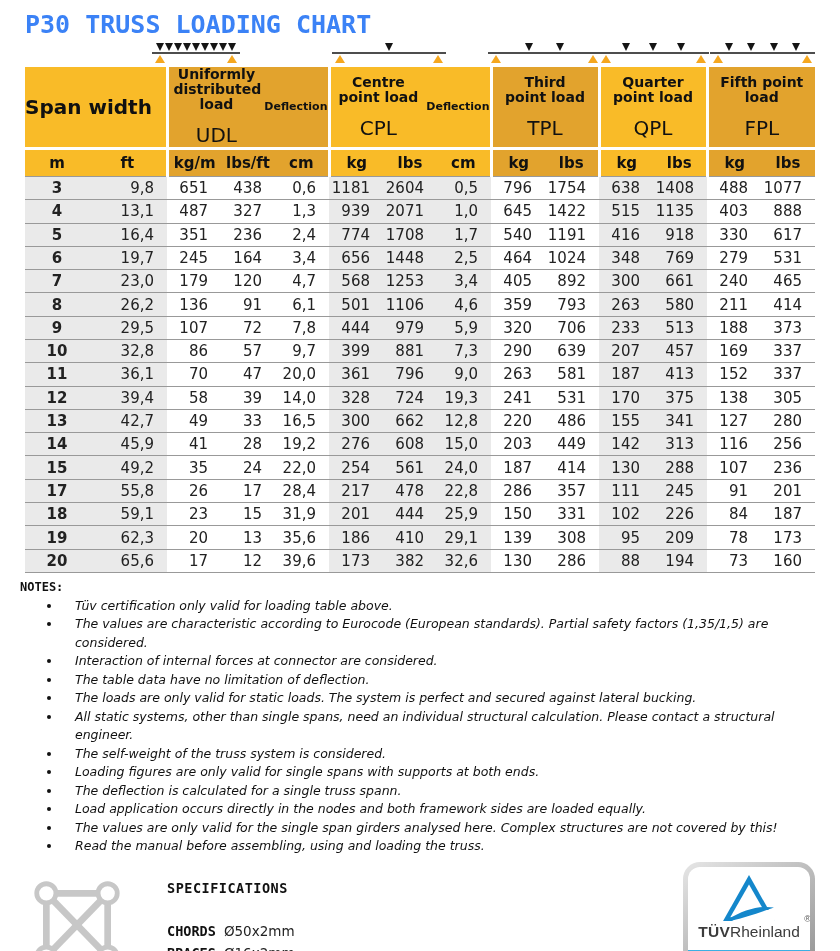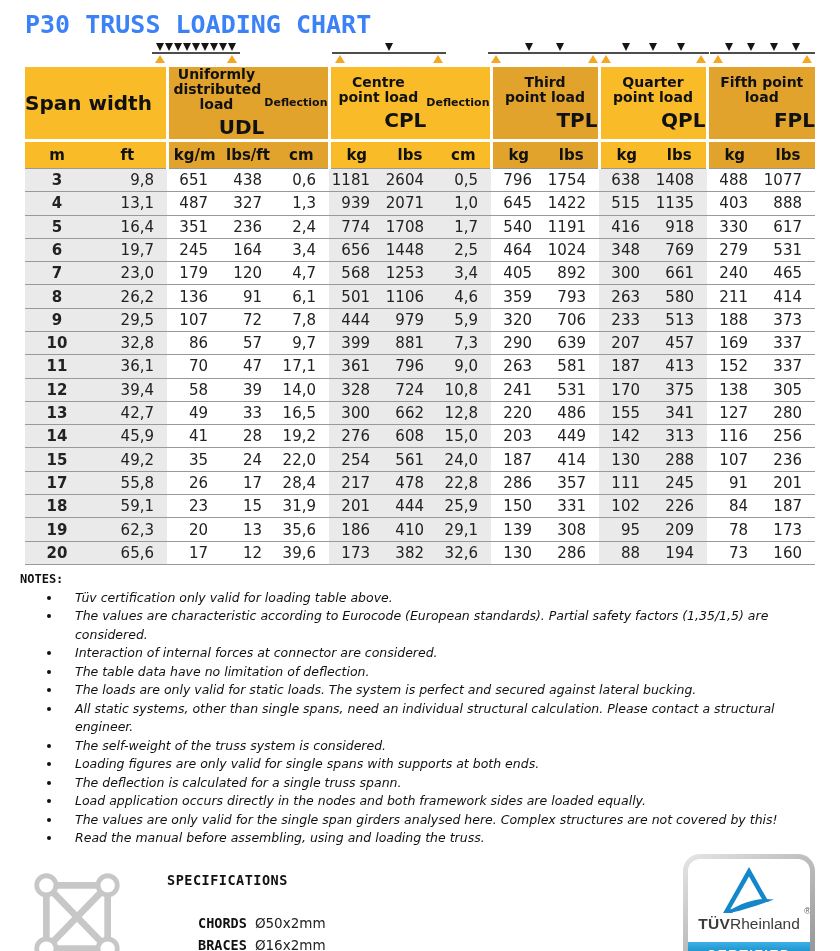--- a/index.html
+++ b/index.html
@@ -29,42 +29,42 @@
   thead th{padding:0;font-weight:bold;color:#111;}
   #group-row th{height:46px;vertical-align:middle;border-bottom:3px solid #fff;}
   th.bright{background:var(--accent_bright);}
   th.dark{background:var(--accent_dark);}
   .gsep{border-left:3px solid #fff;}
   .span-label{font-size:20px;font-weight:bold;text-align:left;}
   .gwrap{display:flex;width:100%;align-items:center;}
   .gtitle{flex:2;display:flex;flex-direction:column;justify-content:center;line-height:1.08;}
   .gtitle.full{flex:1;}
   .gsmall{font-size:14px;font-weight:600;width:86px;margin:0 auto;text-align:center;}
-  .gabbr{font-size:20px;font-weight:bold;margin-top:5px;text-align:right;}
+  .gabbr{font-size:20px;font-weight:normal;margin-top:13px;text-align:center;}
   .gdefl{flex:1;font-size:11px;font-weight:bold;text-align:center;}
   #unit-row th{height:26px;font-size:15px;}
   tbody td{height:22.3px;font-size:15px;text-align:right;padding:0 13px 0 0;border-bottom:1px solid #999;color:#222;}
   tbody tr:first-child td{border-top:1px solid #999;}
   td.col-m{text-align:center;font-weight:bold;padding-right:0;}
   td.band-gray{background:var(--band_gray);}
   td.band-white{background:#fff;}
 
   
   .notes{margin-top:7px;margin-left:-5px;}
   .notes-heading{font-family:"DejaVu Sans Mono",monospace;font-weight:bold;font-size:12px;color:#111;}
   .notes ul{margin:3px 0 0 0;padding-left:42px;}
   .notes li{font-size:12.5px;line-height:18.5px;padding-left:13px;color:#111;font-style:italic;}
 
   
   .bottom{display:flex;align-items:flex-start;margin-top:14px;width:790px;}
   .truss-wrap{margin-left:6px;margin-top:6px;}
   .specs{margin-left:44px;margin-top:10px;}
   .spec-heading{font-family:"DejaVu Sans Mono",monospace;font-weight:bold;font-size:13.5px;letter-spacing:.5px;color:#111;}
   .spec-lines{margin-top:24px;}
-  .spec-line{font-size:13.5px;line-height:22px;margin-left:31px;}
+  .spec-line{font-size:13.5px;line-height:22px;}
   .spec-label{font-family:"DejaVu Sans Mono",monospace;font-weight:bold;color:#111;}
   .spec-value{color:#222;}
 
   
   .badge{margin-left:auto;width:132px;height:118px;border-radius:17px;background:linear-gradient(145deg,#e6e6e6 0%,#bdbdbd 45%,#8f8f8f 100%);padding:5px;box-sizing:border-box;margin-top:-8px;}
   .badge-inner{background:#fff;width:100%;height:100%;border-radius:12px;overflow:hidden;display:flex;flex-direction:column;align-items:center;box-sizing:border-box;}
   .tuv-tri{margin-top:7px;}
   .brand{font-size:15.5px;color:#3c3c3c;margin-top:1px;position:relative;white-space:nowrap;font-family:"Liberation Sans",sans-serif;}
   .brand .b1{font-weight:bold;letter-spacing:.3px;}
   .brand .reg{position:absolute;top:-9px;right:-11px;font-size:9px;color:#555;}
@@ -353,40 +353,40 @@
           <td class="band-gray">207</td>
           <td class="band-gray">457</td>
           <td class="band-white">169</td>
           <td class="band-white">337</td>
         </tr>
         <tr>
           <td class="band-gray col-m">11</td>
           <td class="band-gray">36,1</td>
           <td class="band-white">70</td>
           <td class="band-white">47</td>
-          <td class="band-white">17,1</td>
+          <td class="band-white">20,0</td>
           <td class="band-gray">361</td>
           <td class="band-gray">796</td>
           <td class="band-gray">9,0</td>
           <td class="band-white">263</td>
           <td class="band-white">581</td>
           <td class="band-gray">187</td>
           <td class="band-gray">413</td>
           <td class="band-white">152</td>
           <td class="band-white">337</td>
         </tr>
         <tr>
           <td class="band-gray col-m">12</td>
           <td class="band-gray">39,4</td>
           <td class="band-white">58</td>
           <td class="band-white">39</td>
           <td class="band-white">14,0</td>
           <td class="band-gray">328</td>
           <td class="band-gray">724</td>
-          <td class="band-gray">10,8</td>
+          <td class="band-gray">19,3</td>
           <td class="band-white">241</td>
           <td class="band-white">531</td>
           <td class="band-gray">170</td>
           <td class="band-gray">375</td>
           <td class="band-white">138</td>
           <td class="band-white">305</td>
         </tr>
         <tr>
           <td class="band-gray col-m">13</td>
           <td class="band-gray">42,7</td>

